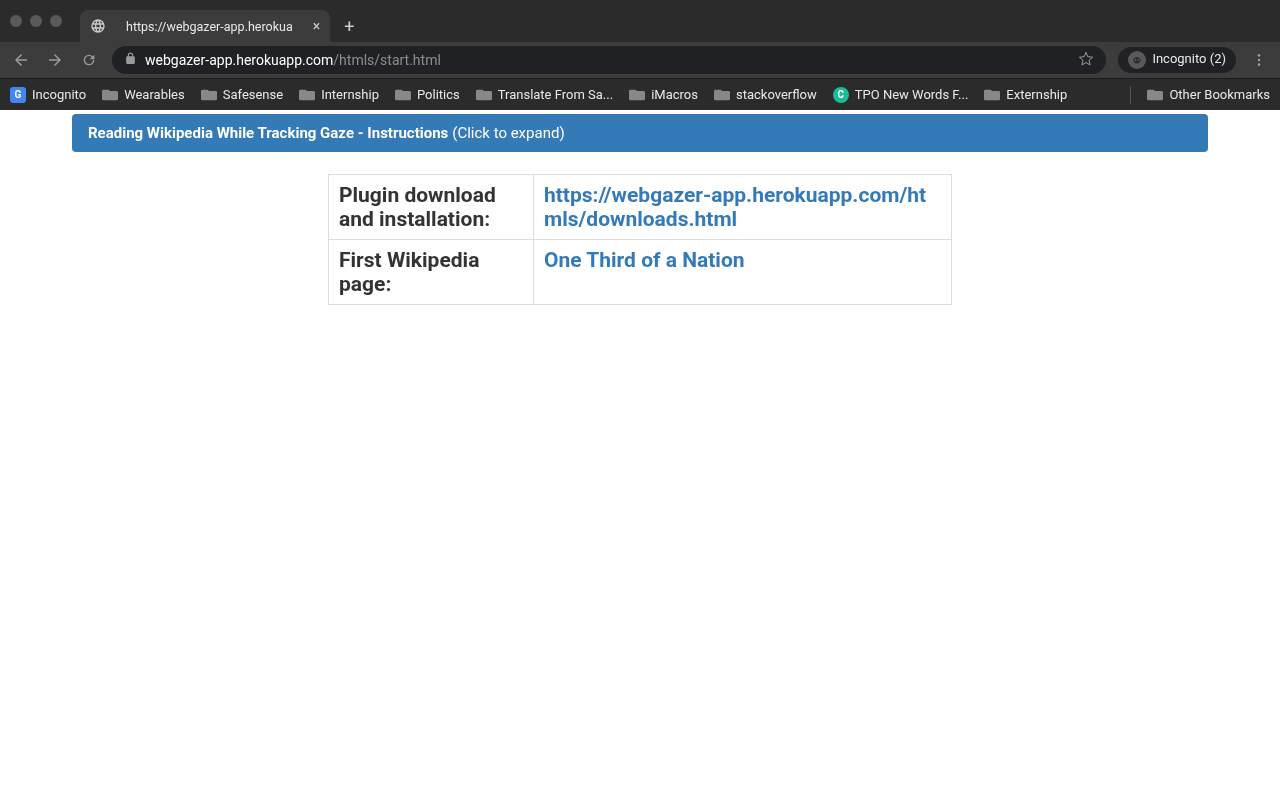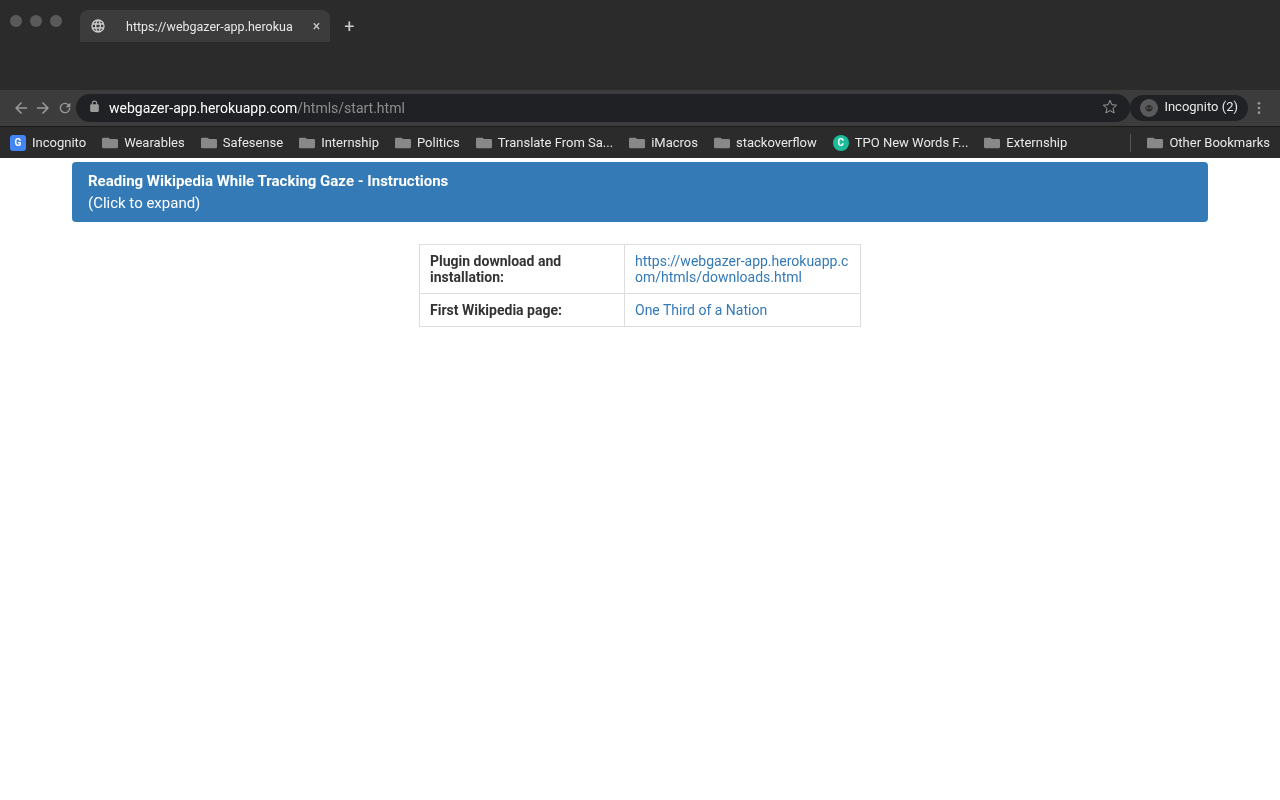--- a/index.html
+++ b/index.html
@@ -70,21 +70,21 @@
       font-size: 18px;
       margin-left: 14px;
       margin-top: 10px;
     }
     .toolbar {
       height: 36px;
       background: #3c3c3c;
       display: flex;
       align-items: center;
       padding: 0 10px;
-      margin-top: 48px;
+      gap: 12px;
     }
     .nav-btn {
       color: #9a9a9a;
       display: flex;
       align-items: center;
       justify-content: center;
       width: 22px;
       height: 22px;
     }
     .nav-btn svg {
@@ -218,40 +218,40 @@
     .banner {
       margin: 0 72px;
       background: #337ab7;
       color: #fff;
       padding: 10px 16px;
       border-radius: 4px;
       font-size: 15px;
       display: flex;
       align-items: baseline;
       gap: 4px;
-      flex-direction: column;
     }
     .banner .bold {
       font-weight: 700;
     }
     .content-wrap {
       display: flex;
       justify-content: center;
       margin-top: 22px;
     }
     table.info-table {
       border-collapse: collapse;
-      width: 442px;
-      font-size: 14px;
+      width: 624px;
+      font-size: 21px;
     }
     table.info-table td {
       border: 1px solid #ddd;
       padding: 8px 10px;
       vertical-align: top;
       color: #333;
+      font-weight: bold;
     }
     table.info-table td.label {
       font-weight: 700;
       width: 205px;
     }
     table.info-table a {
       color: #337ab7;
       text-decoration: none;
       word-break: break-all;
     }

